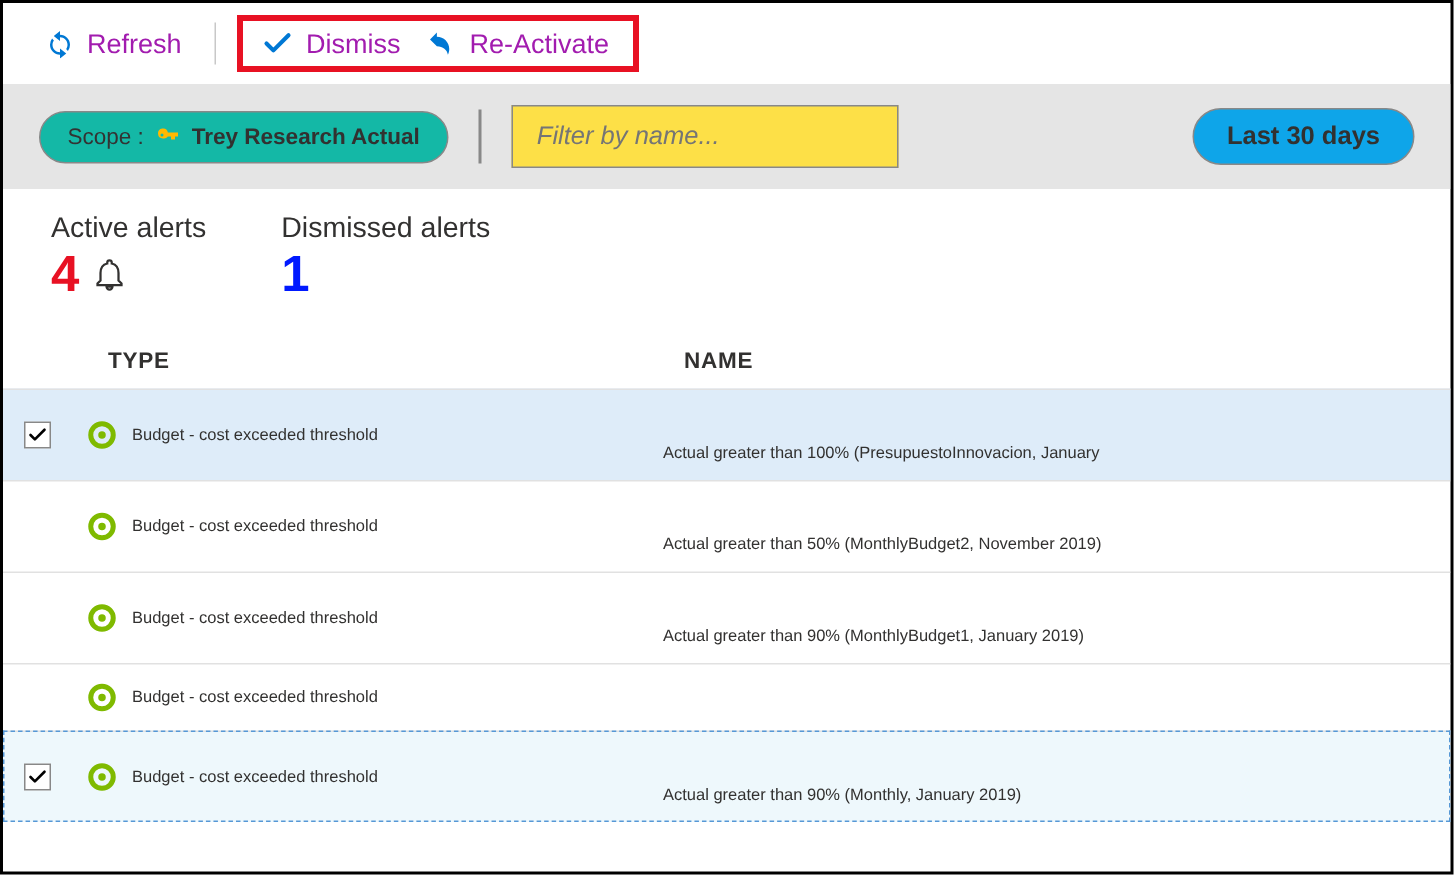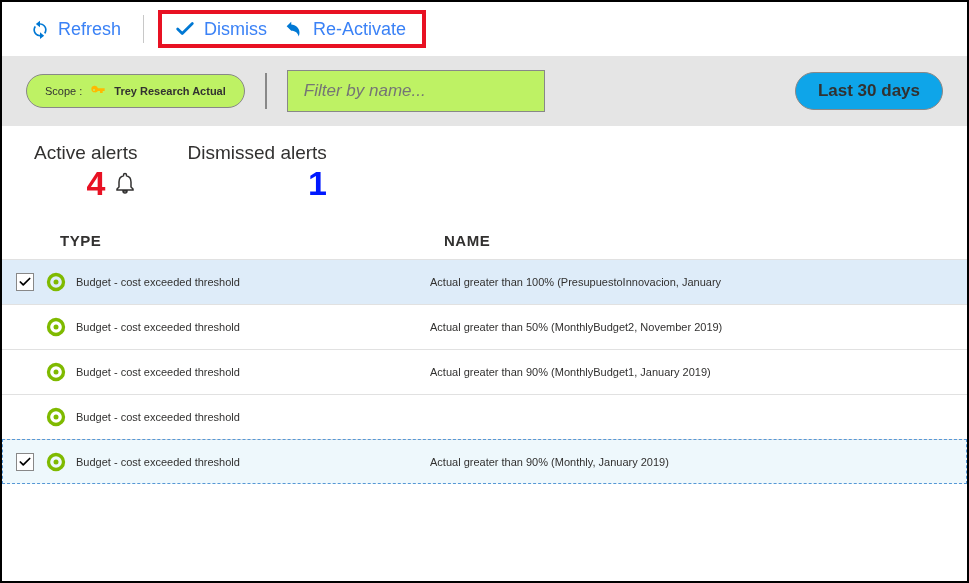--- a/index.html
+++ b/index.html
@@ -17,21 +17,21 @@
       display: flex;
       align-items: center;
       padding: 8px 20px;
       gap: 8px;
     }
     .tb-item {
       display: flex;
       align-items: center;
       gap: 8px;
       padding: 4px 8px;
-      color: #3b82f6;
+      color: #a21caf;
       font-size: 18px;
       cursor: pointer;
     }
     .tb-divider {
       width: 1px;
       height: 28px;
       background: #c8c8c8;
       margin: 0 6px;
     }
     .highlight-box {
@@ -41,40 +41,40 @@
       padding: 0 8px 0 4px;
     }
     .filterbar {
       background: #e5e5e5;
       display: flex;
       align-items: center;
       padding: 14px 24px;
       gap: 16px;
     }
     .scope-pill {
-      background: #bef264;
+      background: #14b8a6;
       border: 1px solid #888;
       border-radius: 999px;
       display: flex;
       align-items: center;
       padding: 8px 18px;
       gap: 8px;
-      font-size: 11px;
+      font-size: 15px;
     }
     .scope-label { color: #333; }
     .scope-value { font-weight: 700; }
     .fb-divider {
       width: 2px;
       height: 36px;
       background: #888;
       margin: 0 4px;
     }
     .filter-input {
       flex: 1;
-      background: #bef264;
+      background: #fde047;
       border: 1px solid #888;
       padding: 10px 16px;
       font-size: 17px;
       font-style: italic;
       color: #767676;
       max-width: 350px;
     }
     .fb-spacer { flex: 1; }
     .date-pill {
       background: #0ea5e9;
@@ -82,35 +82,35 @@
       border-radius: 999px;
       padding: 8px 22px;
       font-weight: 700;
       font-size: 17px;
     }
     .counts {
       display: flex;
       gap: 50px;
       padding: 16px 32px 0 32px;
     }
-    .count-block { display: flex; flex-direction: column; gap: 2px; align-items: flex-end; }
+    .count-block { display: flex; flex-direction: column; gap: 2px; }
     .count-label { font-size: 19px; color: #323130; }
     .count-row { display: flex; align-items: center; gap: 8px; }
     .count-num-red { font-size: 34px; font-weight: 700; color: #e81123; line-height: 1; }
     .count-num-blue { font-size: 34px; font-weight: 700; color: #0019ff; line-height: 1; }
     .table-wrap { margin-top: 22px; }
     .thead {
       display: flex;
       padding: 10px 0 10px 58px;
       font-weight: 700;
       font-size: 15px;
       letter-spacing: 0.5px;
       color: #323130;
     }
-    .col-type { width: 384px; }
+    .col-type { width: 384px; margin-left: 12px; }
     .col-name { flex: 1; }
     .row {
       display: flex;
       align-items: center;
       padding: 12px 0 12px 14px;
       border-top: 1px solid #e1e1e1;
       font-size: 11px;
       color: #323130;
       white-space: nowrap;
       overflow: hidden;
@@ -126,21 +126,21 @@
       border: 1px solid #888;
       display: flex;
       align-items: center;
       justify-content: center;
       margin-right: 12px;
       background: #fff;
     }
     .chk-spacer { width: 18px; margin-right: 12px; }
     .budget-icon { margin-right: 10px; display: inline-flex; }
     .row .col-type { width: 384px; display: flex; align-items: center; }
-    .row .col-name { flex: 1; }
+    .row .col-name { flex: 1; margin-top: 24px; }
     svg { display: block; }
   </style>
 </head>
 <body>
 
 <div class="toolbar">
   <div class="tb-item">
     <span>
       <svg width="20" height="20" viewBox="0 0 24 24">
           <path d="M12 5V2L7 6l5 4V7c3.31 0 6 2.69 6 6 0 1.3-.42 2.5-1.12 3.47l1.46 1.46A7.94 7.94 0 0 0 20 13c0-4.42-3.58-8-8-8zm-6 8c0-1.3.42-2.5 1.12-3.47L5.66 8.07A7.94 7.94 0 0 0 4 13c0 4.42 3.58 8 8 8v3l5-4-5-4v3c-3.31 0-6-2.69-6-6z" fill="#0078d4"></path>

